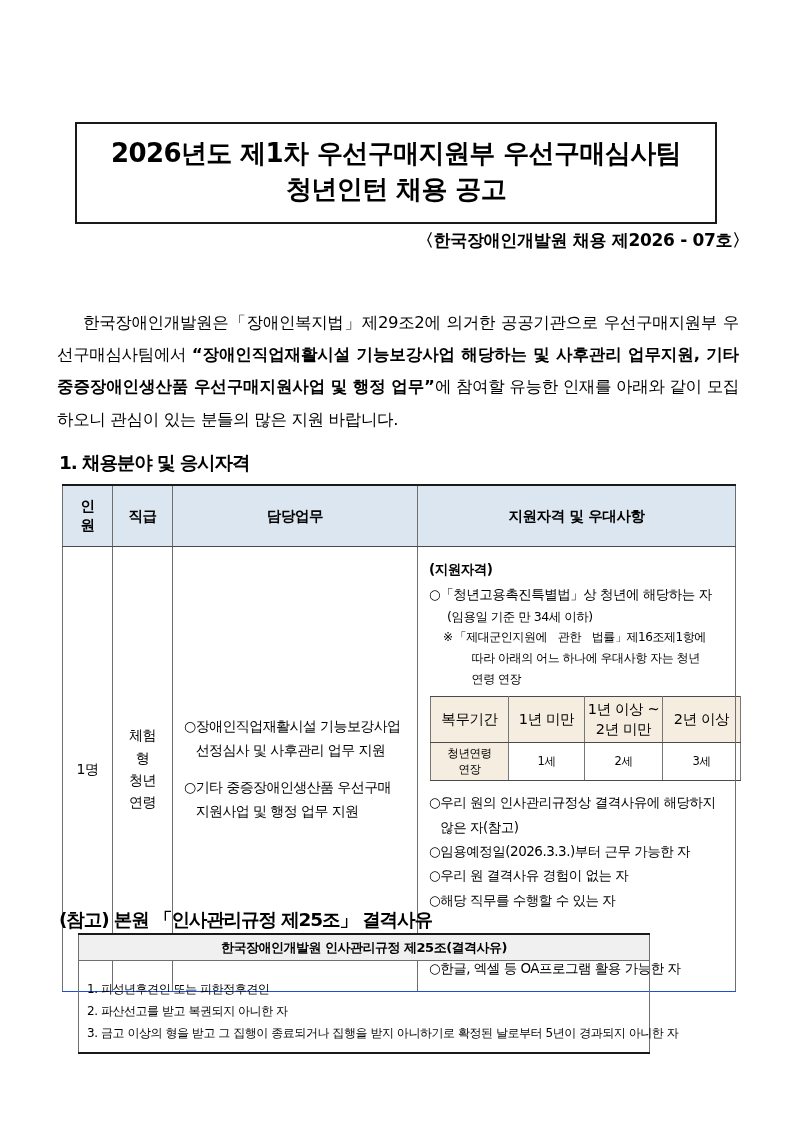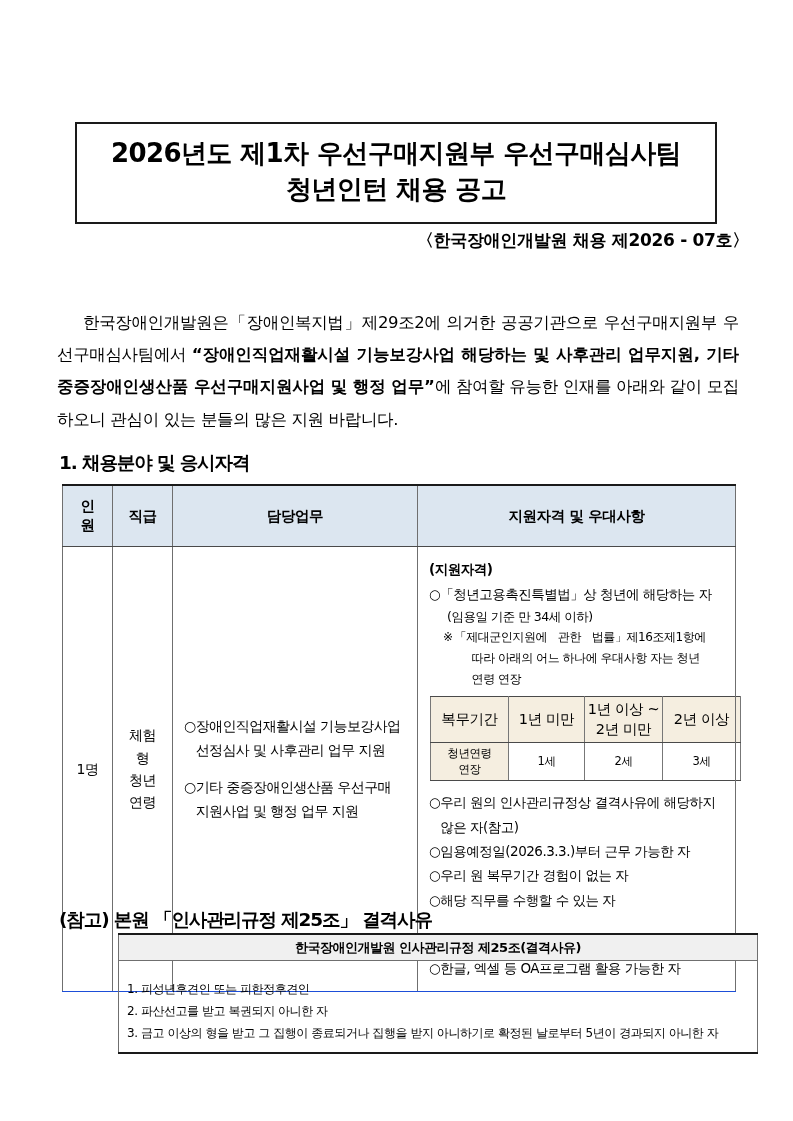--- a/index.html
+++ b/index.html
@@ -193,24 +193,23 @@
   .mil-c0 { width: 78px; }
   .mil-c1 { width: 76px; }
   .mil-c2 { width: 78px; }
   .mil-c3 { width: 78px; }
 
   
   .ref-table {
     position: absolute;
     left: 78px;
     top: 933px;
-    width: 640px;
+    width: 572px;
     border-collapse: collapse;
     table-layout: fixed;
-    margin-left: 40px;
   }
   .ref-table th {
     background: #f0f0f0;
     border: 1px solid #6f6f6f;
     border-top: 2px solid #1a1a1a;
     font-size: 13px;
     font-weight: bold;
     letter-spacing: -0.5px;
     text-align: center;
     height: 23px;
@@ -330,21 +329,21 @@
           <div class="qual-row">
             <span class="mark">○</span>
             <span class="body">우리 원의 인사관리규정상 결격사유에 해당하지 않은 자(참고)</span>
           </div>
           <div class="qual-row">
             <span class="mark">○</span>
             <span class="body">임용예정일(2026.3.3.)부터 근무 가능한 자</span>
           </div>
           <div class="qual-row">
             <span class="mark">○</span>
-            <span class="body">우리 원 복무기간 경험이 없는 자</span>
+            <span class="body">우리 원 결격사유 경험이 없는 자</span>
           </div>
           <div class="qual-row">
             <span class="mark">○</span>
             <span class="body">해당 직무를 수행할 수 있는 자</span>
           </div>
 
           <div class="qual-head second">(우대사항)</div>
           <div class="qual-row">
             <span class="mark">○</span>
             <span class="body">한글, 엑셀 등 OA프로그램 활용 가능한 자</span>

